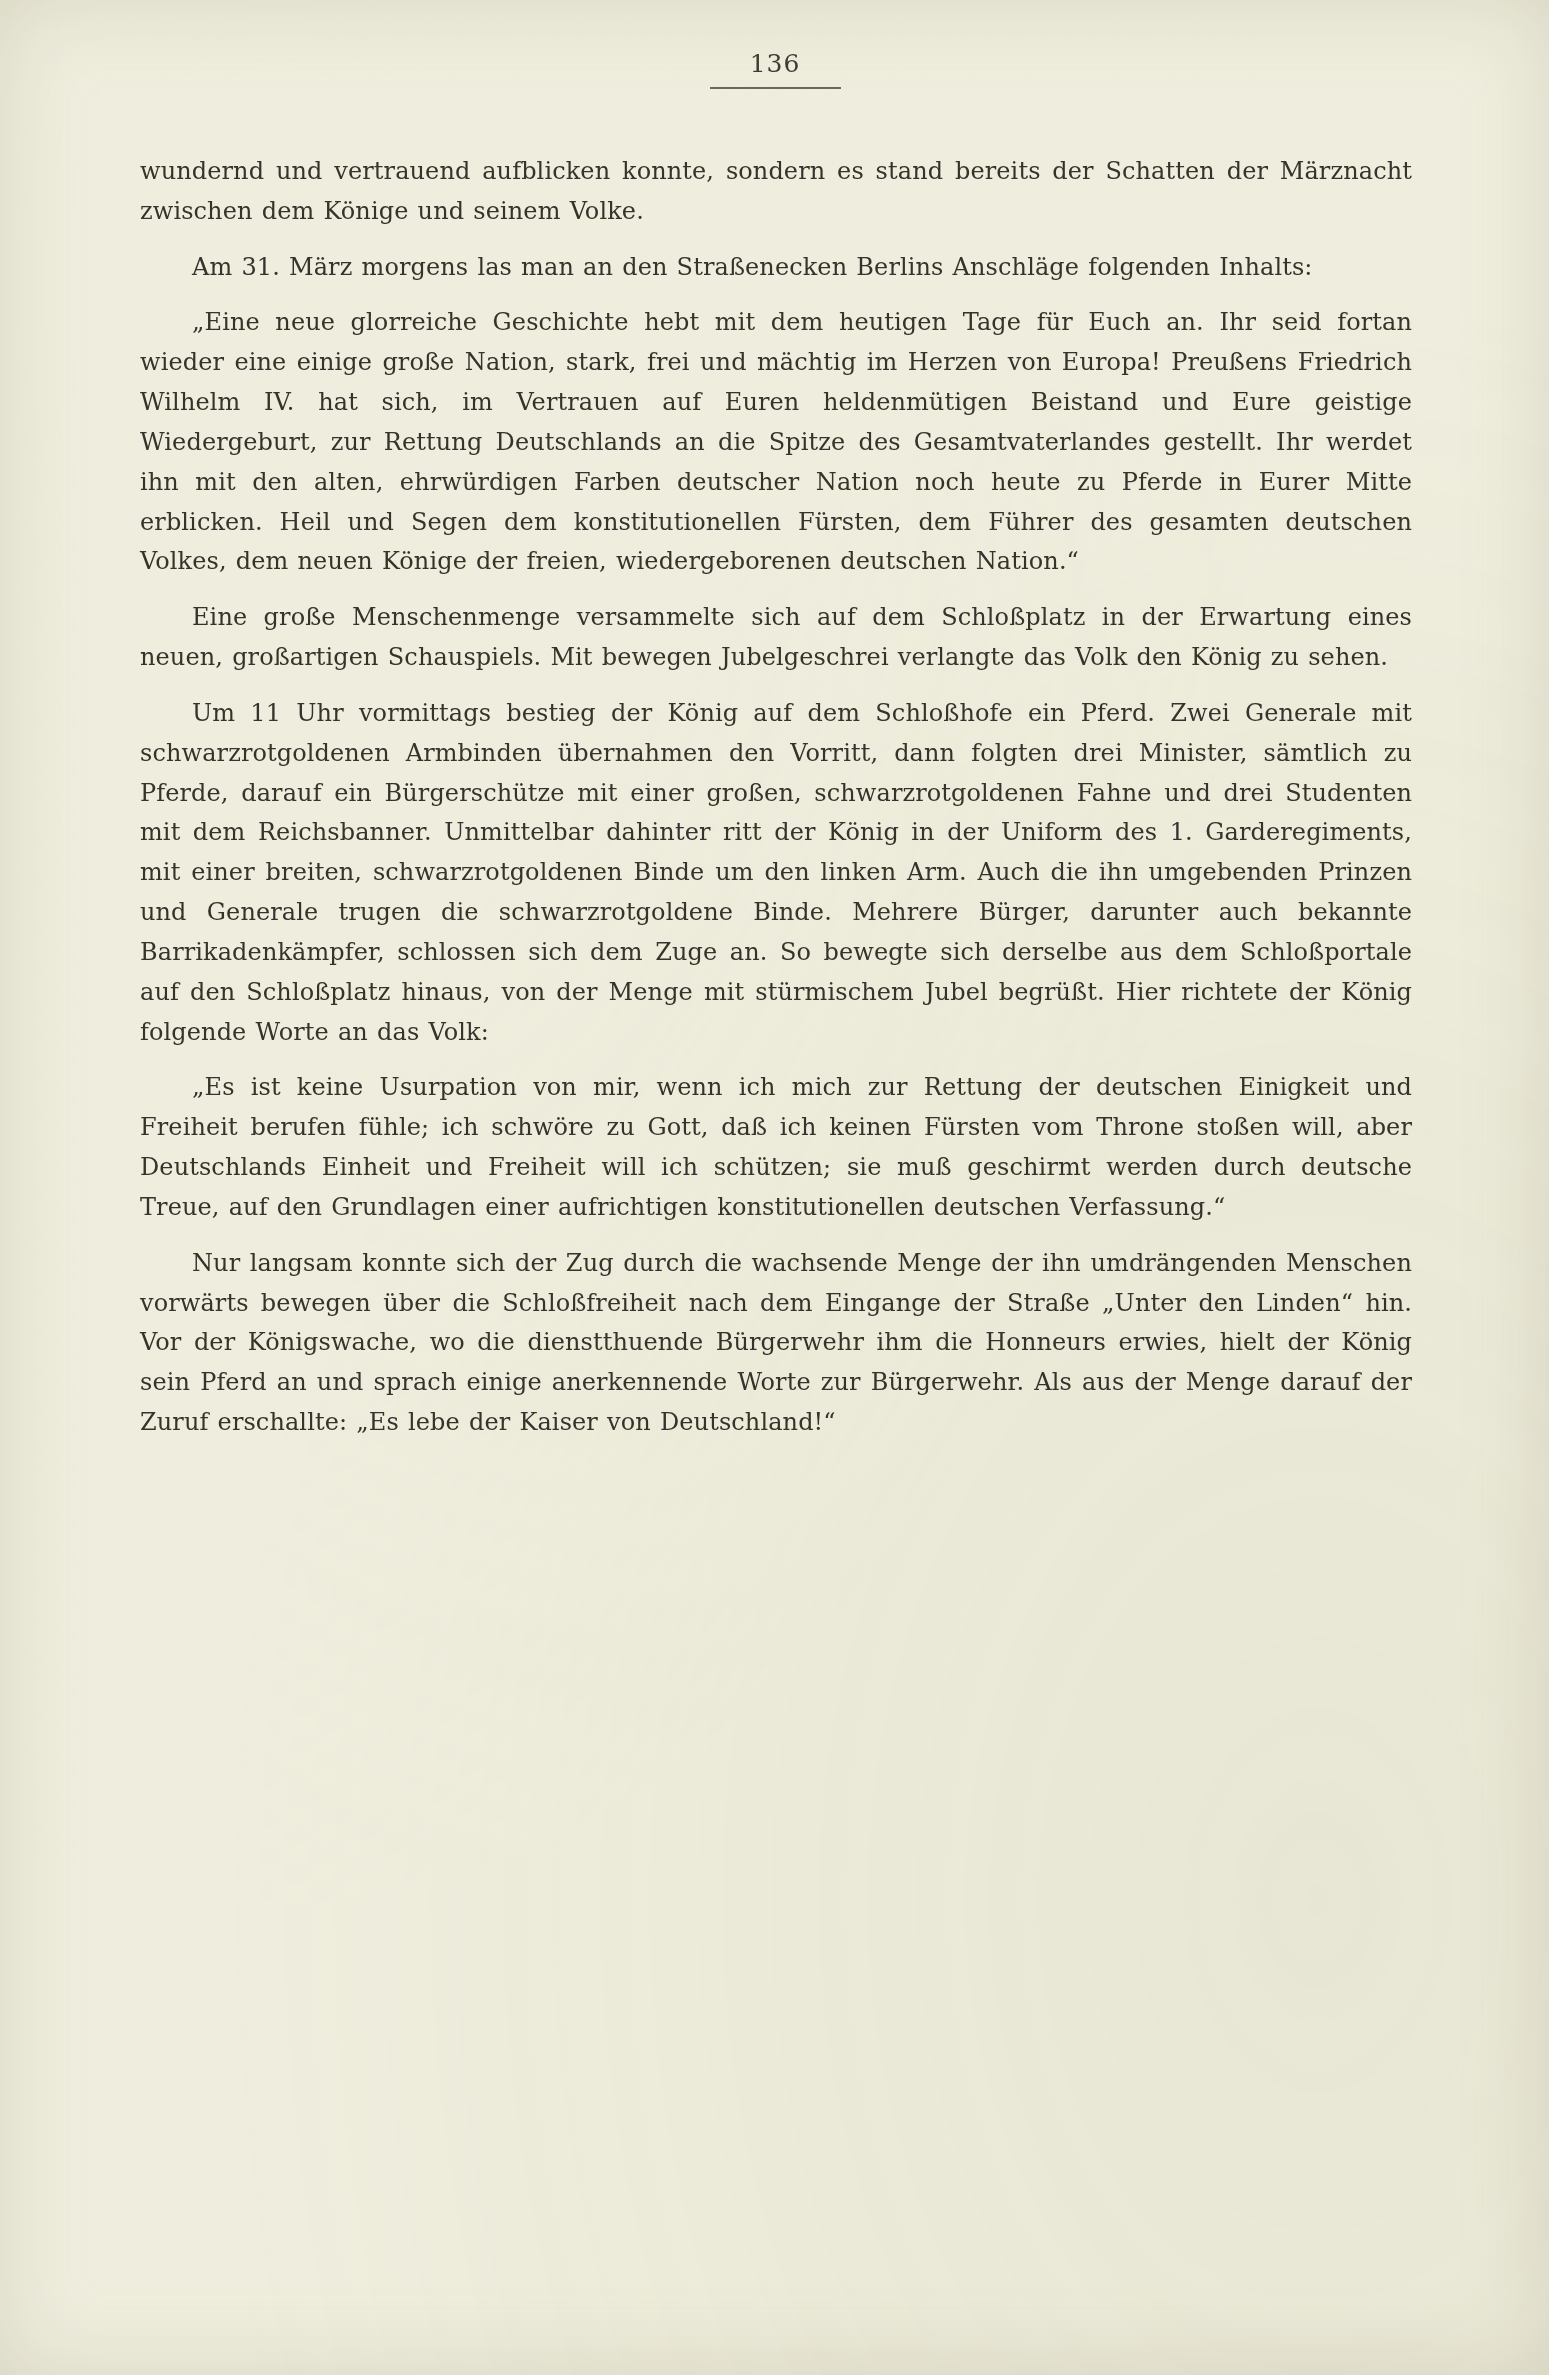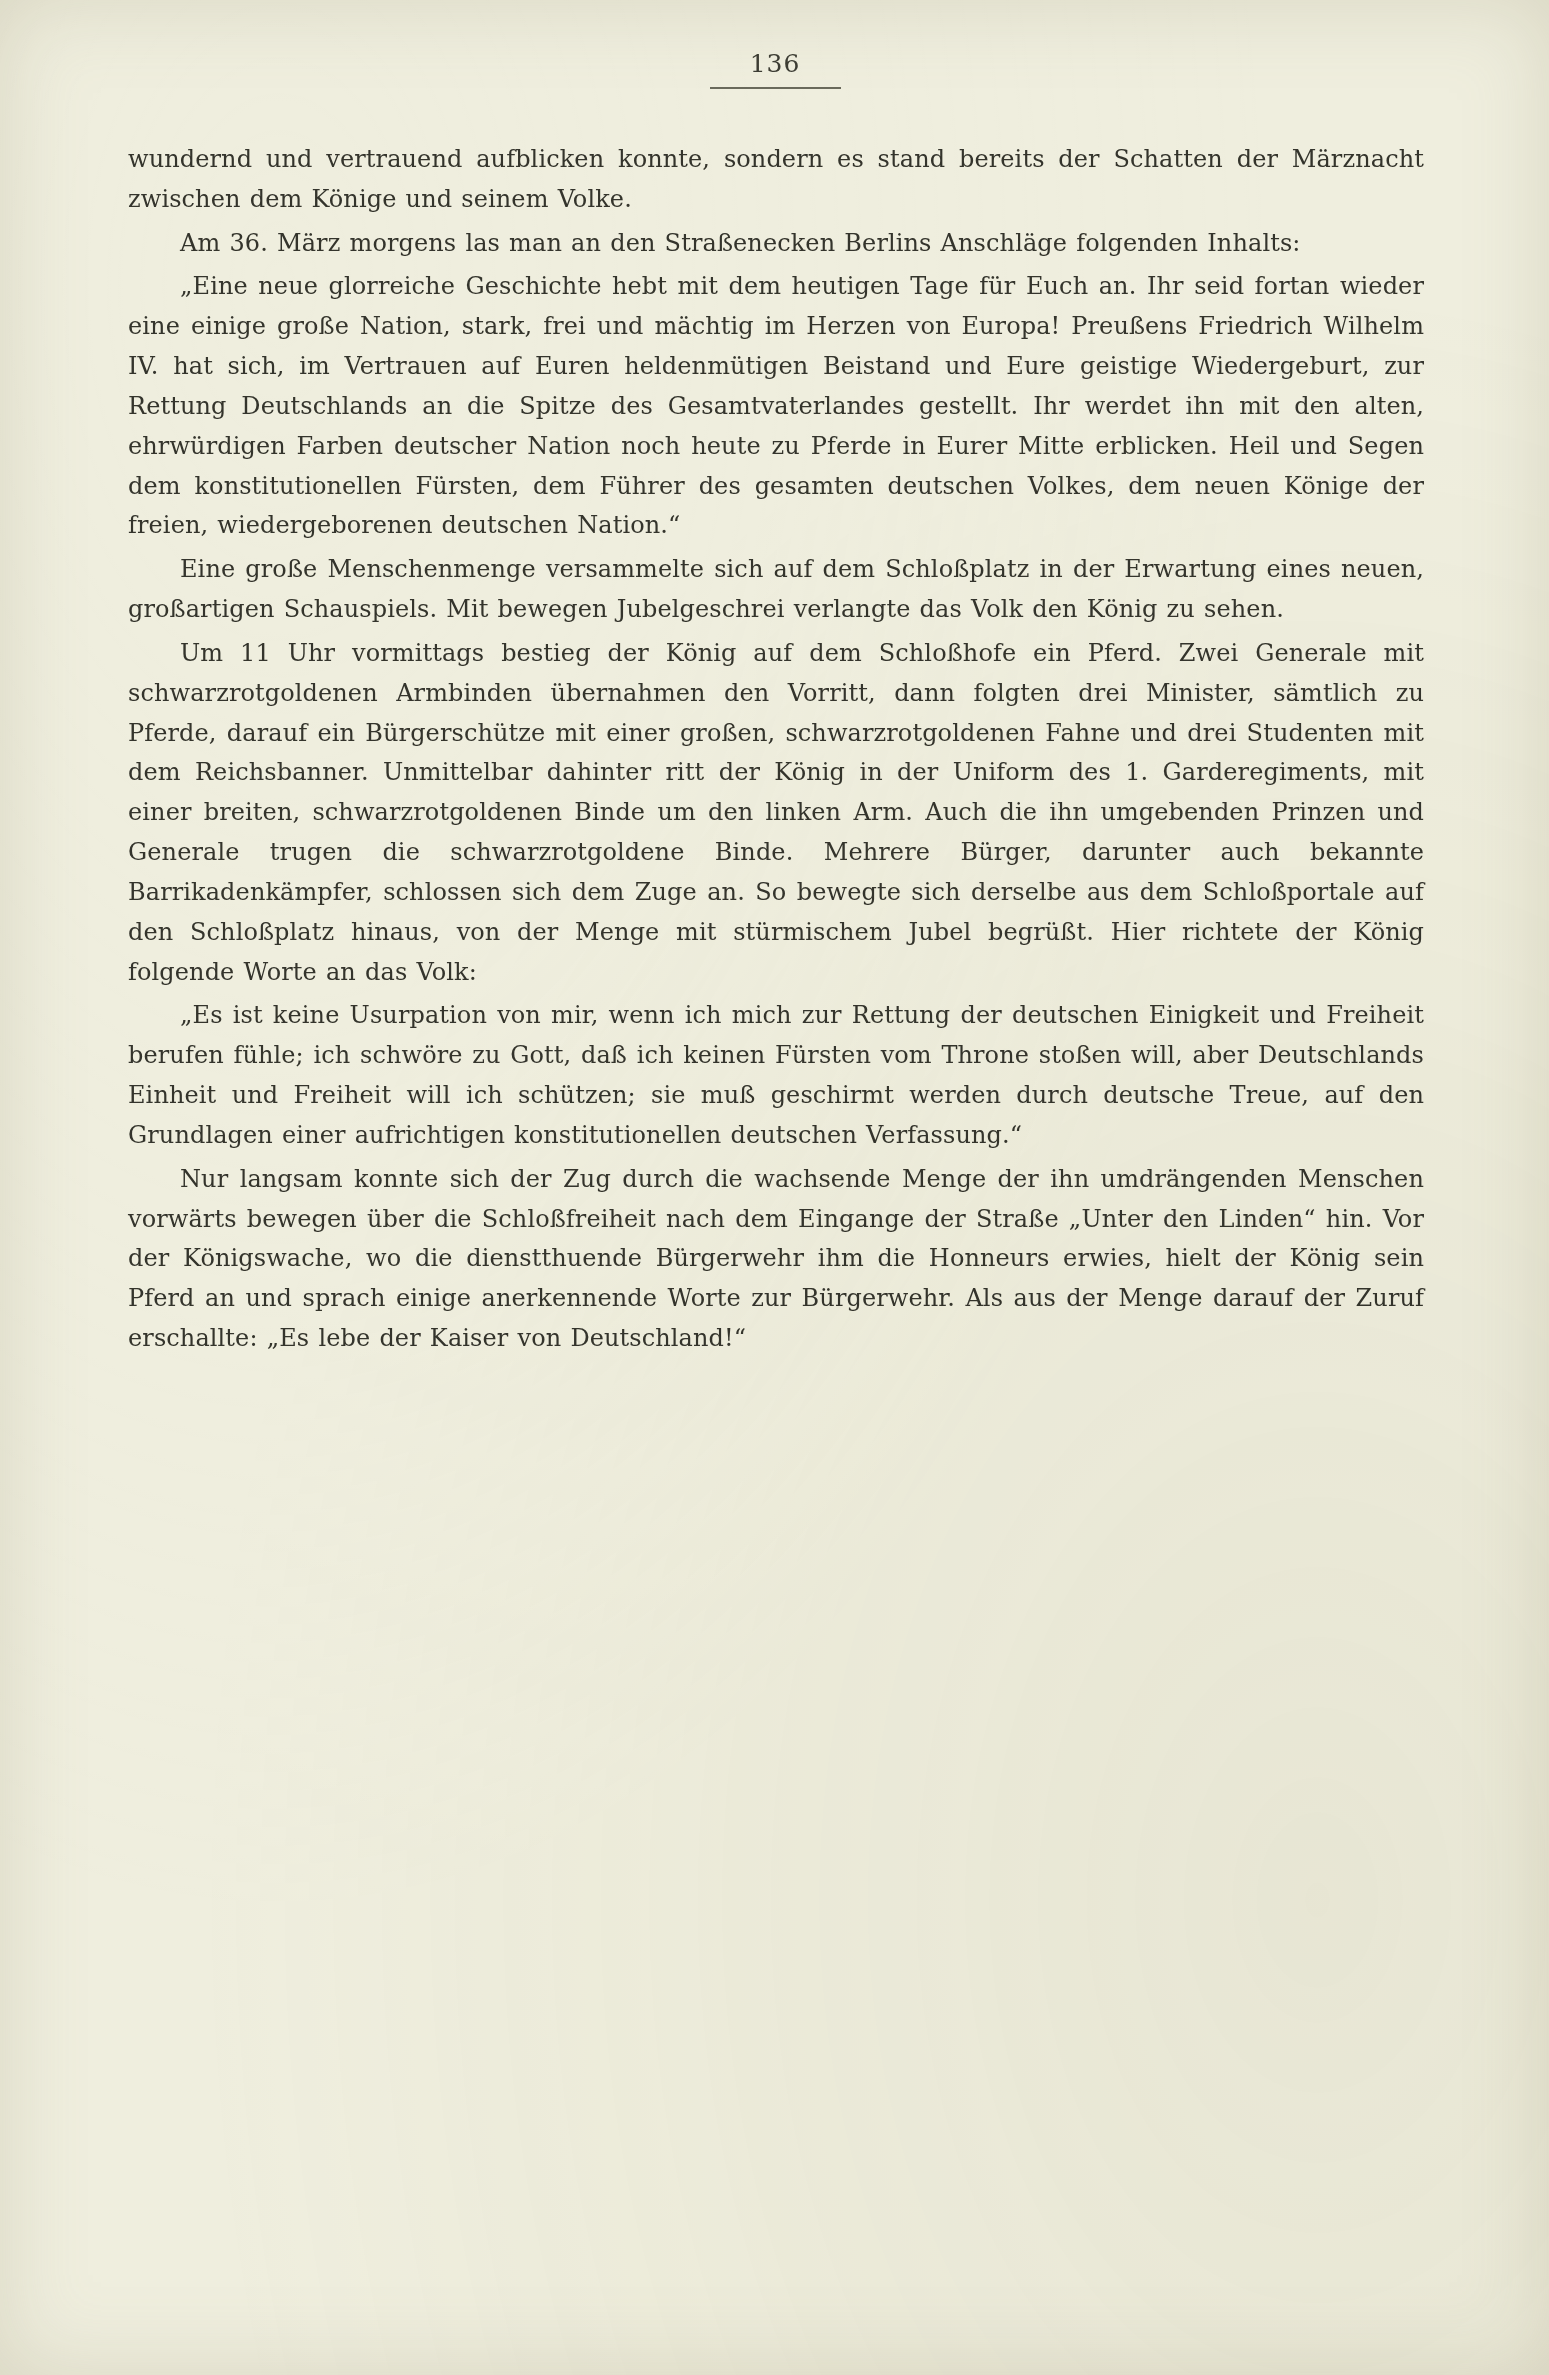--- a/index.html
+++ b/index.html
@@ -50,21 +50,21 @@
     line-height: 1.66;
     text-align: justify;
     text-justify: inter-word;
     color: #34342c;
     font-family: "DejaVu Serif", serif;
     
     letter-spacing: 0.1px;
     word-spacing: 1.4px;
   }
   .body-text p {
-    margin: 4px;
+    margin: 16px;
     text-indent: 0;
   }
   .body-text p.indent {
     text-indent: 52px;
   }
   
   .texture {
     position: absolute;
     inset: 0;
     pointer-events: none;
@@ -86,21 +86,21 @@
 
 <div class="page">
 
   <div class="page-number-wrap">
     <div class="page-number">136</div>
     <div class="rule"></div>
   </div>
 
   <div class="body-text">
     <p>wundernd und vertrauend aufblicken konnte, sondern es stand bereits der Schatten der Märznacht zwischen dem Könige und seinem Volke.</p>
-    <p class="indent">Am 36. März morgens las man an den Straßenecken Berlins Anschläge folgenden Inhalts:</p>
+    <p class="indent">Am 31. März morgens las man an den Straßenecken Berlins Anschläge folgenden Inhalts:</p>
     <p class="indent">„Eine neue glorreiche Geschichte hebt mit dem heutigen Tage für Euch an. Ihr seid fortan wieder eine einige große Nation, stark, frei und mächtig im Herzen von Europa! Preußens Friedrich Wilhelm IV. hat sich, im Vertrauen auf Euren heldenmütigen Beistand und Eure geistige Wiedergeburt, zur Rettung Deutschlands an die Spitze des Gesamtvaterlandes gestellt. Ihr werdet ihn mit den alten, ehrwürdigen Farben deutscher Nation noch heute zu Pferde in Eurer Mitte erblicken. Heil und Segen dem konstitutionellen Fürsten, dem Führer des gesamten deutschen Volkes, dem neuen Könige der freien, wiedergeborenen deutschen Nation.“</p>
     <p class="indent">Eine große Menschenmenge versammelte sich auf dem Schloßplatz in der Erwartung eines neuen, großartigen Schauspiels. Mit bewegen Jubelgeschrei verlangte das Volk den König zu sehen.</p>
     <p class="indent">Um 11 Uhr vormittags bestieg der König auf dem Schloßhofe ein Pferd. Zwei Generale mit schwarzrotgoldenen Armbinden übernahmen den Vorritt, dann folgten drei Minister, sämtlich zu Pferde, darauf ein Bürgerschütze mit einer großen, schwarzrotgoldenen Fahne und drei Studenten mit dem Reichsbanner. Unmittelbar dahinter ritt der König in der Uniform des 1. Garderegiments, mit einer breiten, schwarzrotgoldenen Binde um den linken Arm. Auch die ihn umgebenden Prinzen und Generale trugen die schwarzrotgoldene Binde. Mehrere Bürger, darunter auch bekannte Barrikadenkämpfer, schlossen sich dem Zuge an. So bewegte sich derselbe aus dem Schloßportale auf den Schloßplatz hinaus, von der Menge mit stürmischem Jubel begrüßt. Hier richtete der König folgende Worte an das Volk:</p>
     <p class="indent">„Es ist keine Usurpation von mir, wenn ich mich zur Rettung der deutschen Einigkeit und Freiheit berufen fühle; ich schwöre zu Gott, daß ich keinen Fürsten vom Throne stoßen will, aber Deutschlands Einheit und Freiheit will ich schützen; sie muß geschirmt werden durch deutsche Treue, auf den Grundlagen einer aufrichtigen konstitutionellen deutschen Verfassung.“</p>
     <p class="indent">Nur langsam konnte sich der Zug durch die wachsende Menge der ihn umdrängenden Menschen vorwärts bewegen über die Schloßfreiheit nach dem Eingange der Straße „Unter den Linden“ hin. Vor der Königswache, wo die dienstthuende Bürgerwehr ihm die Honneurs erwies, hielt der König sein Pferd an und sprach einige anerkennende Worte zur Bürgerwehr. Als aus der Menge darauf der Zuruf erschallte: „Es lebe der Kaiser von Deutschland!“</p>
   </div>
 
   <div class="texture"></div>
   <div class="edge-shade"></div>
 </div>

